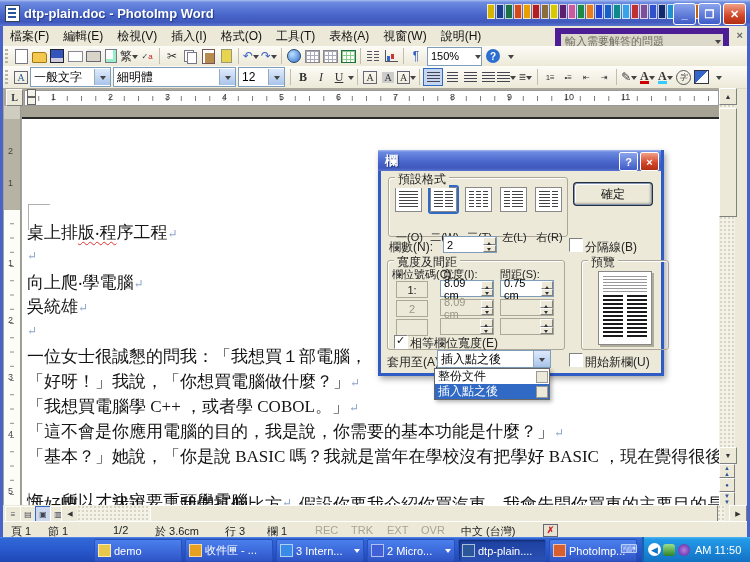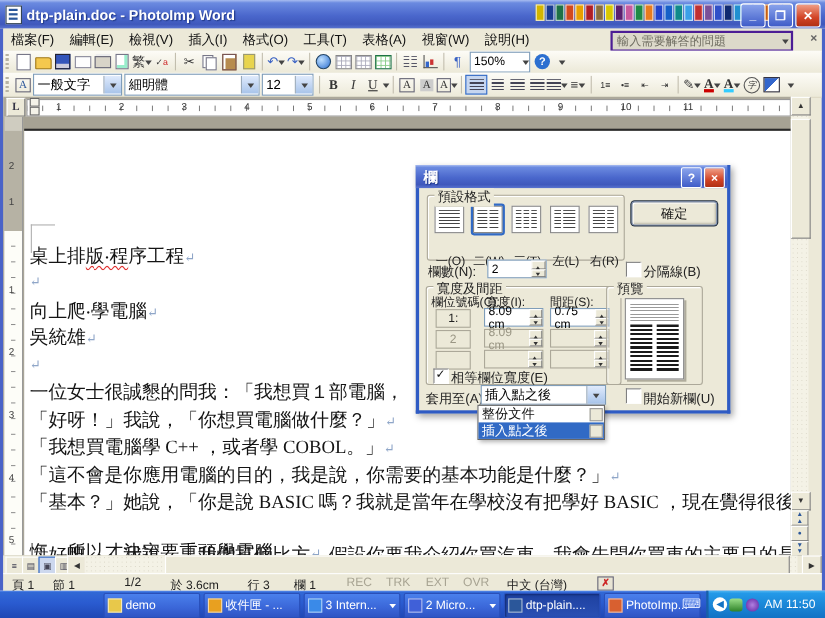--- a/index.html
+++ b/index.html
@@ -18,21 +18,21 @@
   .winbtns{position:absolute;right:4px;top:3px;display:flex;gap:2px;}
   .wbtn{width:21px;height:20px;border:1px solid #fff;border-radius:3px;color:#fff;font:bold 11px "Liberation Sans",sans-serif;
     display:flex;align-items:center;justify-content:center;background:linear-gradient(#8aa4ec,#3f5cc8);}
   .wbtn.close{background:linear-gradient(#f0a088,#d24426 60%,#b03014);}
   
   .frame-l{left:0;top:26px;width:3px;height:511px;background:#4a63c8;}
   .frame-r{left:747px;top:26px;width:3px;height:511px;background:#4a63c8;}
   
   .menubar{left:3px;top:26px;width:744px;height:20px;background:#ece9d8;display:flex;align-items:center;border-bottom:1px solid #dcd8c8;}
   .menu-item{padding:2px 7px;color:#111;}
-  .qbox{position:absolute;left:552px;top:2px;width:158px;height:15px;background:#dcd9ca;border:2px solid #4c1d95;
+  .qbox{position:absolute;left:552px;top:2px;width:158px;height:15px;background:#dcd9ca;border:6px solid #4c1d95;
     color:#6e6c60;font-size:11px;display:flex;align-items:center;padding-left:4px;}
   .qbox .car{margin-left:auto;margin-right:2px;}
   .car{width:0;height:0;border:3px solid transparent;border-top:4px solid #444;display:inline-block;margin-top:4px;}
   .mclose{position:absolute;right:4px;top:3px;color:#666;font-size:11px;font-weight:bold;}
   
   .bar{left:3px;width:744px;background:linear-gradient(#fdfcf7,#ece9d8);display:flex;align-items:center;border-bottom:1px solid #ded9c6;}
   .stdbar{top:46px;height:20px;}
   .fmtbar{top:66px;height:22px;}
   .grip{width:3px;height:14px;margin:0 4px 0 2px;background:repeating-linear-gradient(180deg,#b8b4a4 0 2px,transparent 2px 4px);}
   .tbi{height:18px;min-width:18px;display:flex;align-items:center;justify-content:center;color:#333;}
@@ -595,21 +595,21 @@
         <span class="spin">
           <i></i>
           <i class="dn"></i>
         </span>
     </div>
 
     <span class="cb checked" style="left:6px;top:74px;"></span>
     <span class="dlabel" style="left:22px;top:74px;">相等欄位寬度(E)</span>
   </div>
 
-  <div class="grp" style="left:170px;top:110px;width:86px;height:88px;">
+  <div class="grp" style="left:200px;top:110px;width:86px;height:88px;">
     <span class="grp-label">預覽</span>
     <div class="pvpage">
       <div class="pv-single"></div>
       <div class="pv-cols">
           <i></i>
           <i></i>
         </div>
     </div>
   </div>
 

